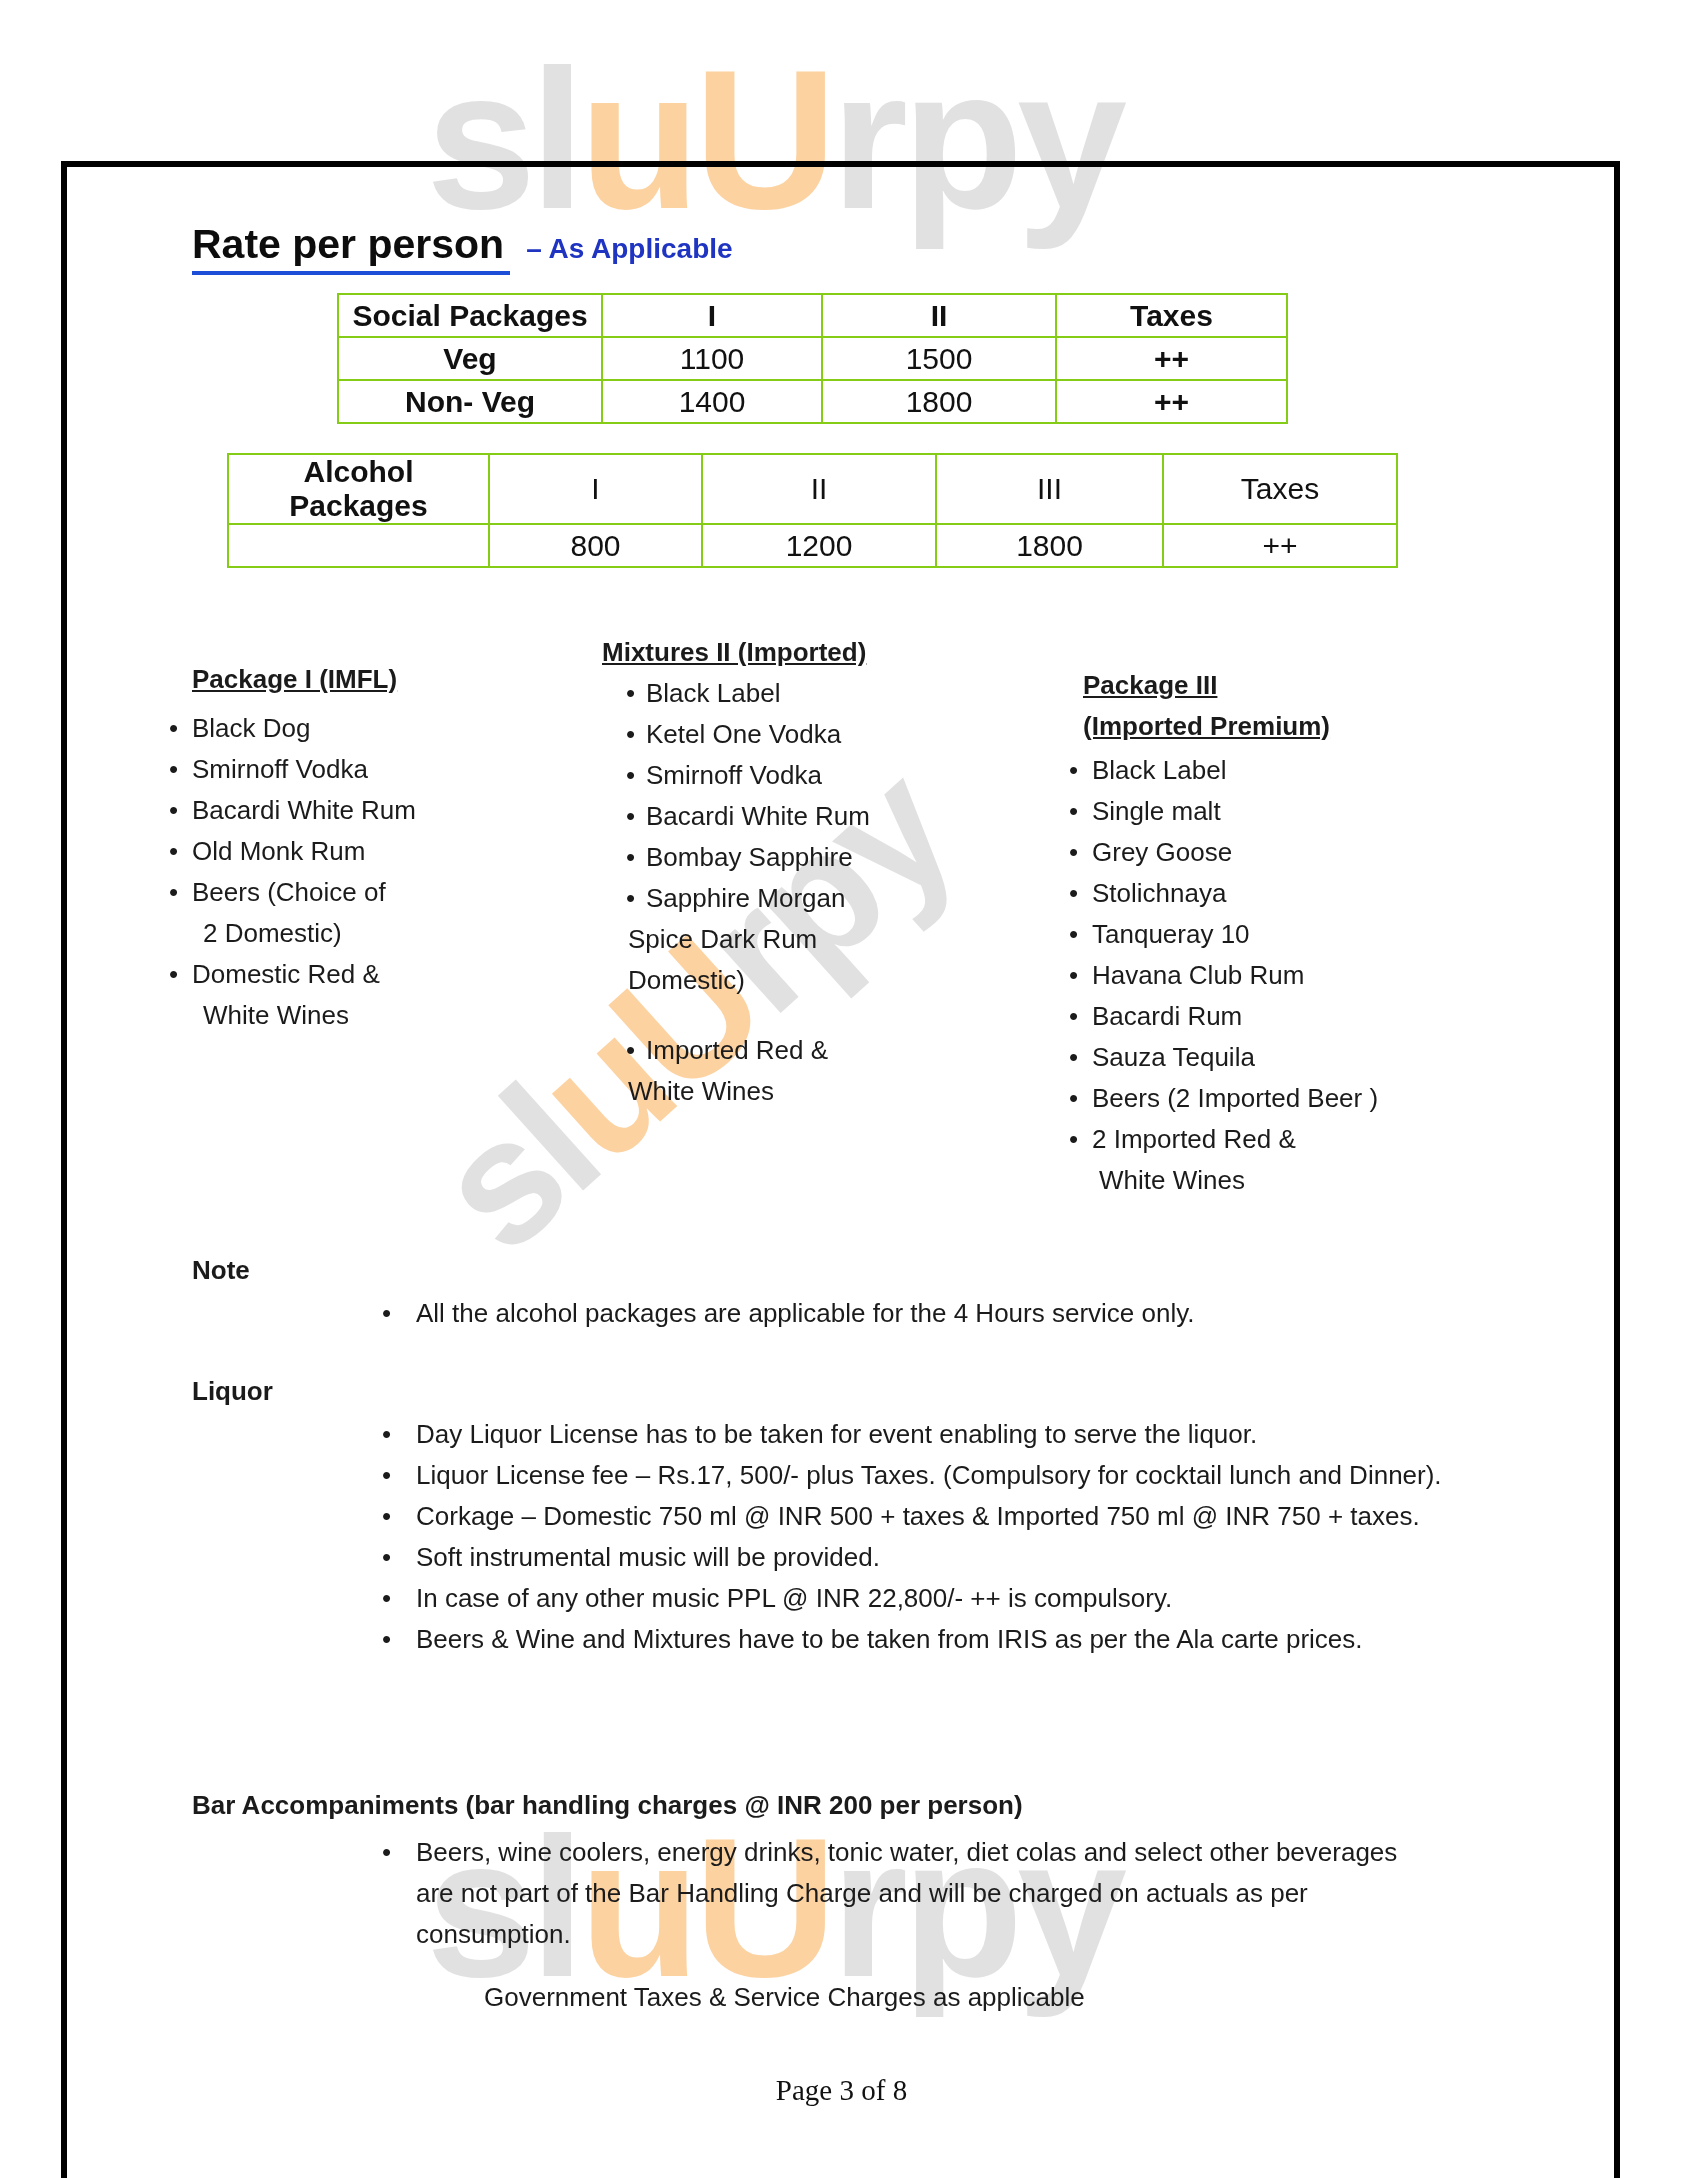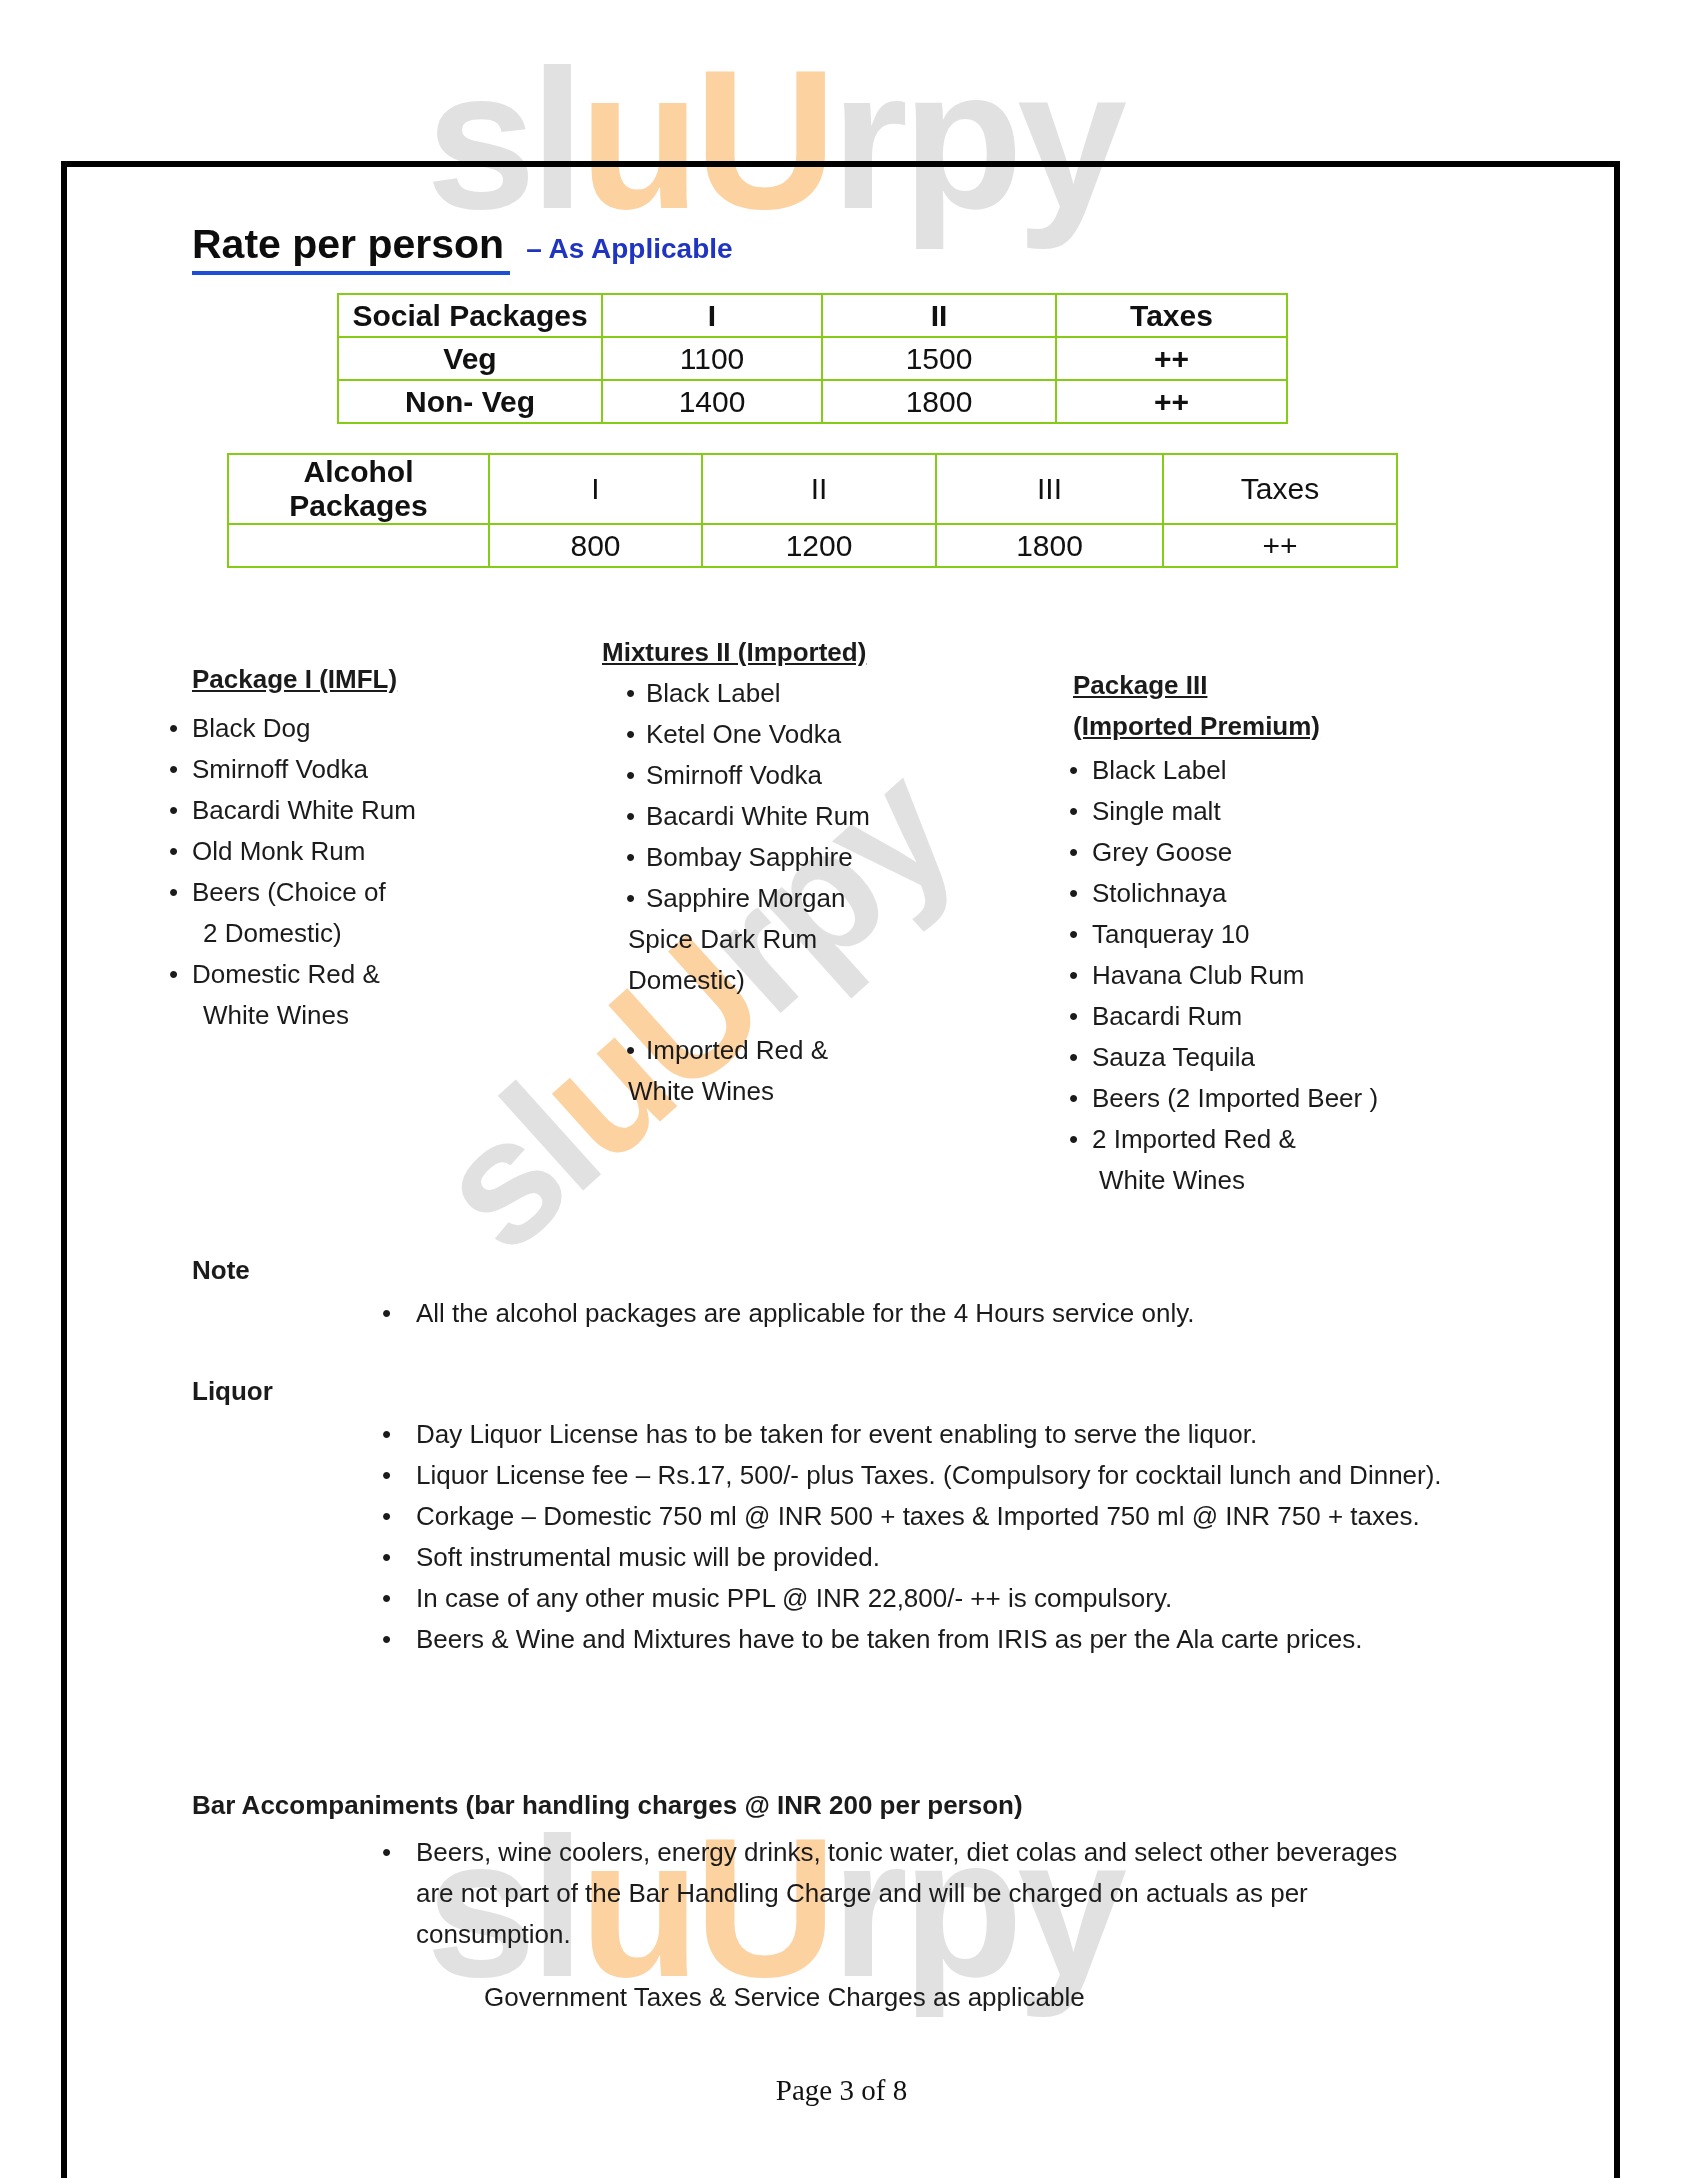--- a/index.html
+++ b/index.html
@@ -31,21 +31,21 @@
   .t-social{left:337px;top:293px;width:948px;}
   .t-alcohol{left:227px;top:453px;width:1168px;}
   
   .pkg{position:absolute;font-size:26px;line-height:41px;z-index:2;}
   .pkg .hd{font-weight:bold;text-decoration:underline;}
   .pkg1{left:165px;top:659px;width:337px;}
   .pkg1 .hd{margin-left:27px;}
   .pkg1 .rows{margin-top:8px;}
   .pkg2{left:602px;top:632px;width:376px;}
   .pkg3{left:1065px;top:665px;width:376px;}
-  .pkg3 .hd{margin-left:8px;}
+  .pkg3 .hd{margin-left:18px;}
   .pkg3 .rows{margin-top:3px;}
   .row{position:relative;padding-left:27px;}
   .row.b::before{content:"\2022";position:absolute;left:4px;}
   .pkg2 .row{padding-left:44px;}
   .pkg2 .row.b::before{left:24px;}
   .pkg1 .row.c{padding-left:38px;}
   .pkg2 .row.c{padding-left:26px;}
   .pkg3 .row.c{padding-left:34px;}
   .gap{margin-top:29px;}
   

